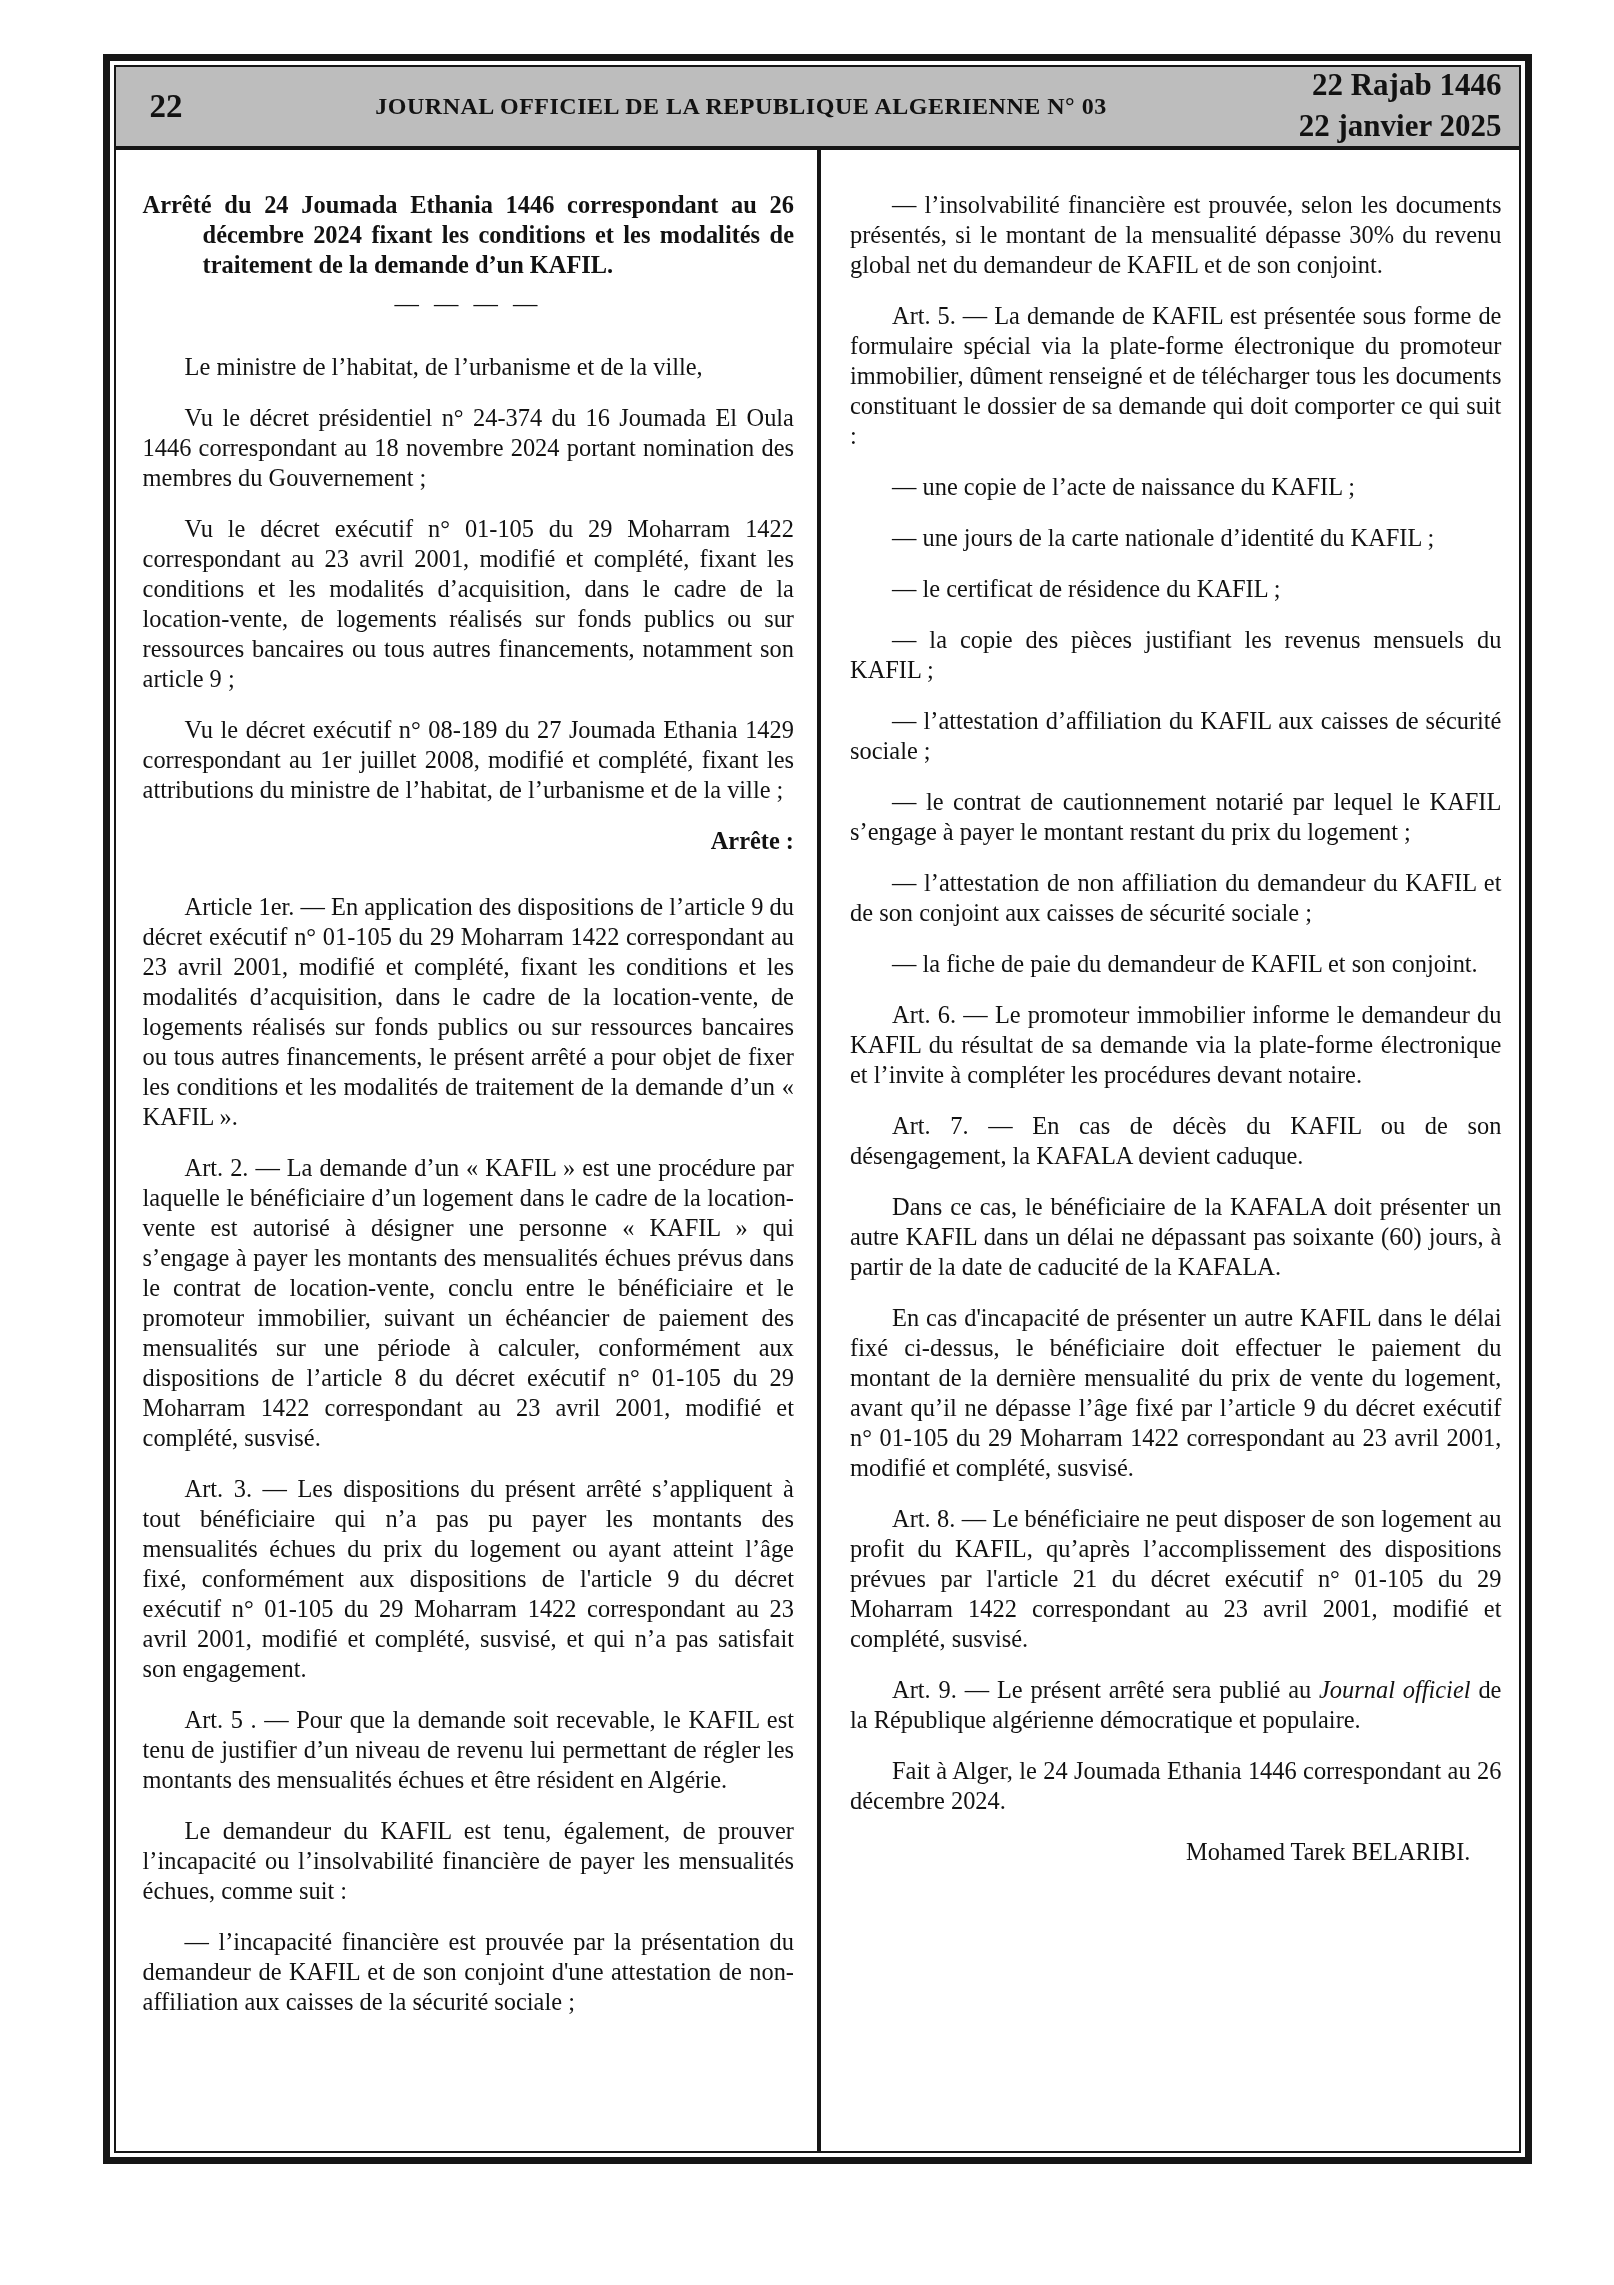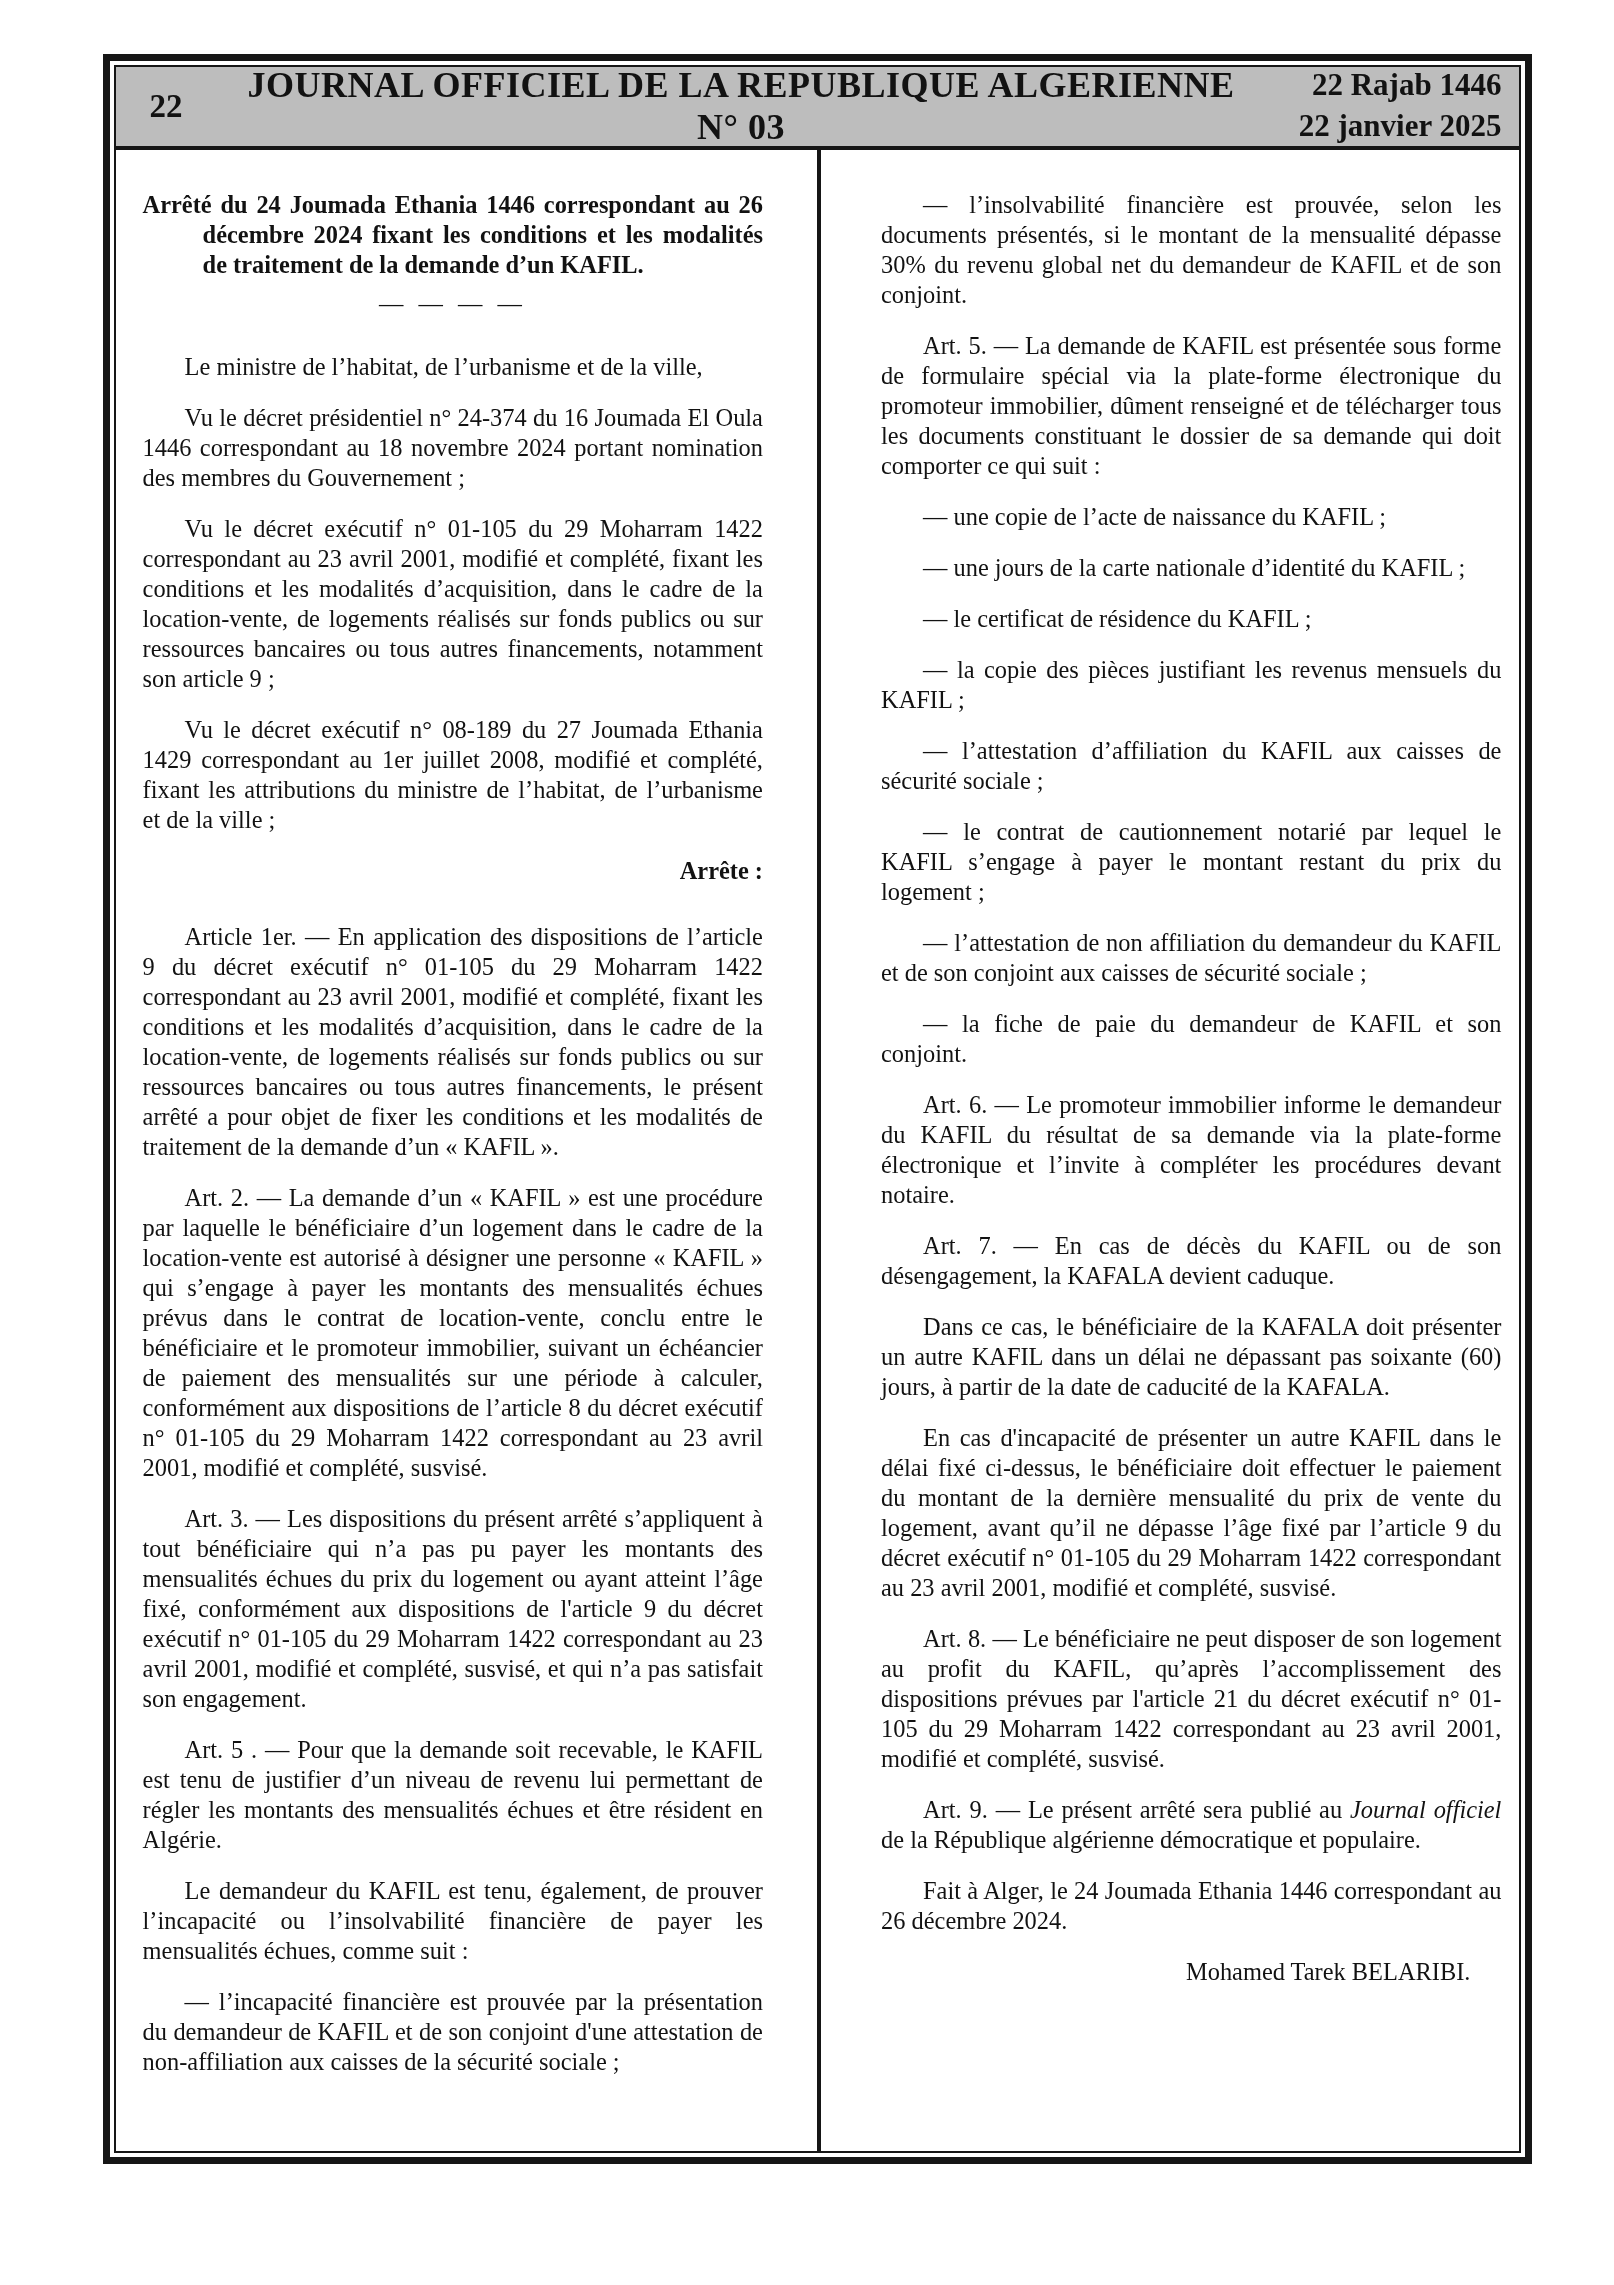--- a/index.html
+++ b/index.html
@@ -4,24 +4,24 @@
 <style>
   html,body{margin:0;padding:0;background:#fff;}
   .page{position:relative;width:1615px;height:2285px;background:#ffffff;overflow:hidden;
         font-family:"Liberation Serif","DejaVu Serif",serif;color:#121212;}
   .frame-outer{position:absolute;left:103px;top:54px;width:1429px;height:2110px;
         border:7.2px solid #161616;box-sizing:border-box;}
   .frame-inner{position:absolute;inset:3.6px;border:2.7px solid #161616;}
   .header-bar{height:83px;background:#bdbdbd;border-bottom:4.5px solid #161616;
         display:flex;align-items:center;box-sizing:border-box;}
   .page-number{width:118px;padding-left:34px;font-weight:bold;font-size:33px;box-sizing:border-box;}
-  .journal-title{flex:1;text-align:center;font-weight:bold;font-size:36px;letter-spacing:0.5px;}
+  .journal-title{flex:1;text-align:center;font-weight:bold;font-size:24px;letter-spacing:0.5px;}
   .header-dates{width:271px;padding-right:18px;text-align:right;font-weight:bold;
         font-size:31px;line-height:1.32;box-sizing:border-box;}
-  .content{display:flex;height:calc(100% - 83px);gap:31px;}
+  .content{display:flex;height:calc(100% - 83px);}
   .col{flex:1;box-sizing:border-box;font-size:24.4px;line-height:30px;}
   .col-left{padding:40px 23.5px 0 27px;}
   .col-right{padding:40px 18px 13px 29px;}
   .divider{width:3.6px;background:#161616;}
   .col p{margin:0 0 21px;text-indent:42px;text-align:justify;}
   .col p.title-block{font-weight:bold;padding-left:60px;text-indent:-60px;margin-bottom:9px;}
   .col p.dash-divider{text-align:center;text-indent:0;letter-spacing:4.5px;margin:0 0 33px;}
   .col p.arrete{font-weight:bold;text-align:right;text-indent:0;margin:14.5px 0 36px 110px;}
   .col p.signature{text-align:right;text-indent:0;padding-right:31px;margin-top:14.5px;}
   .it{font-style:italic;}

